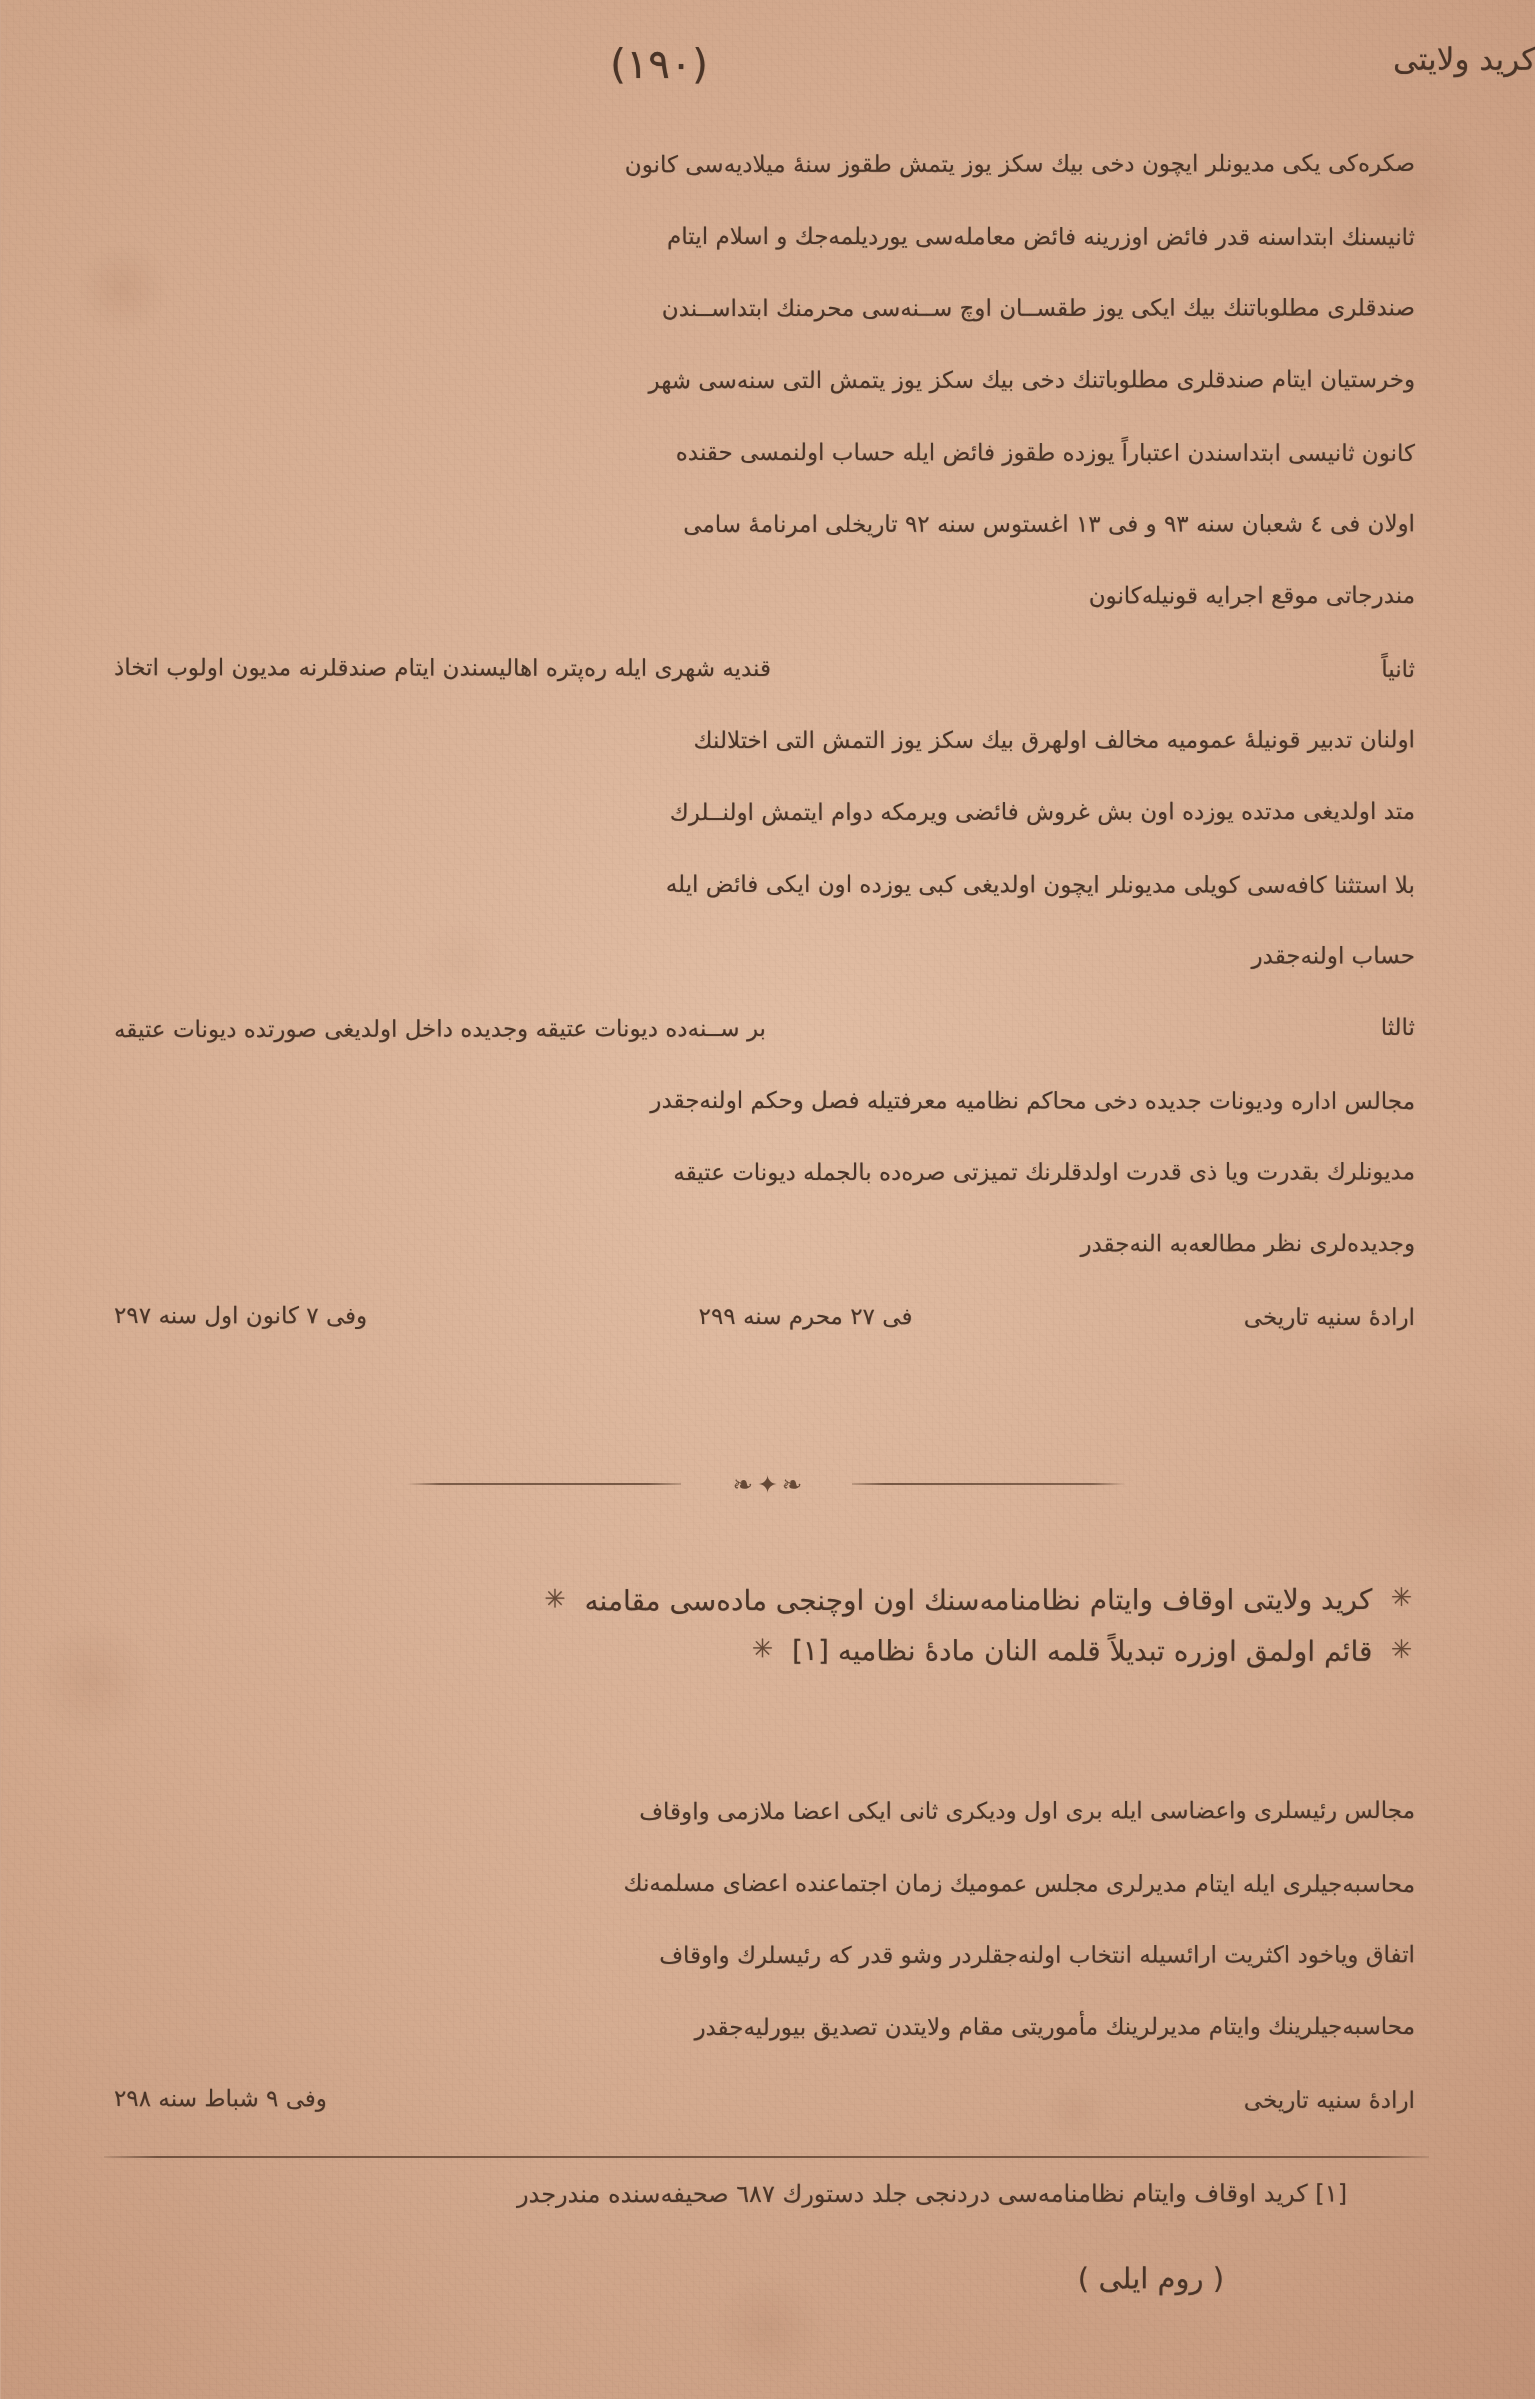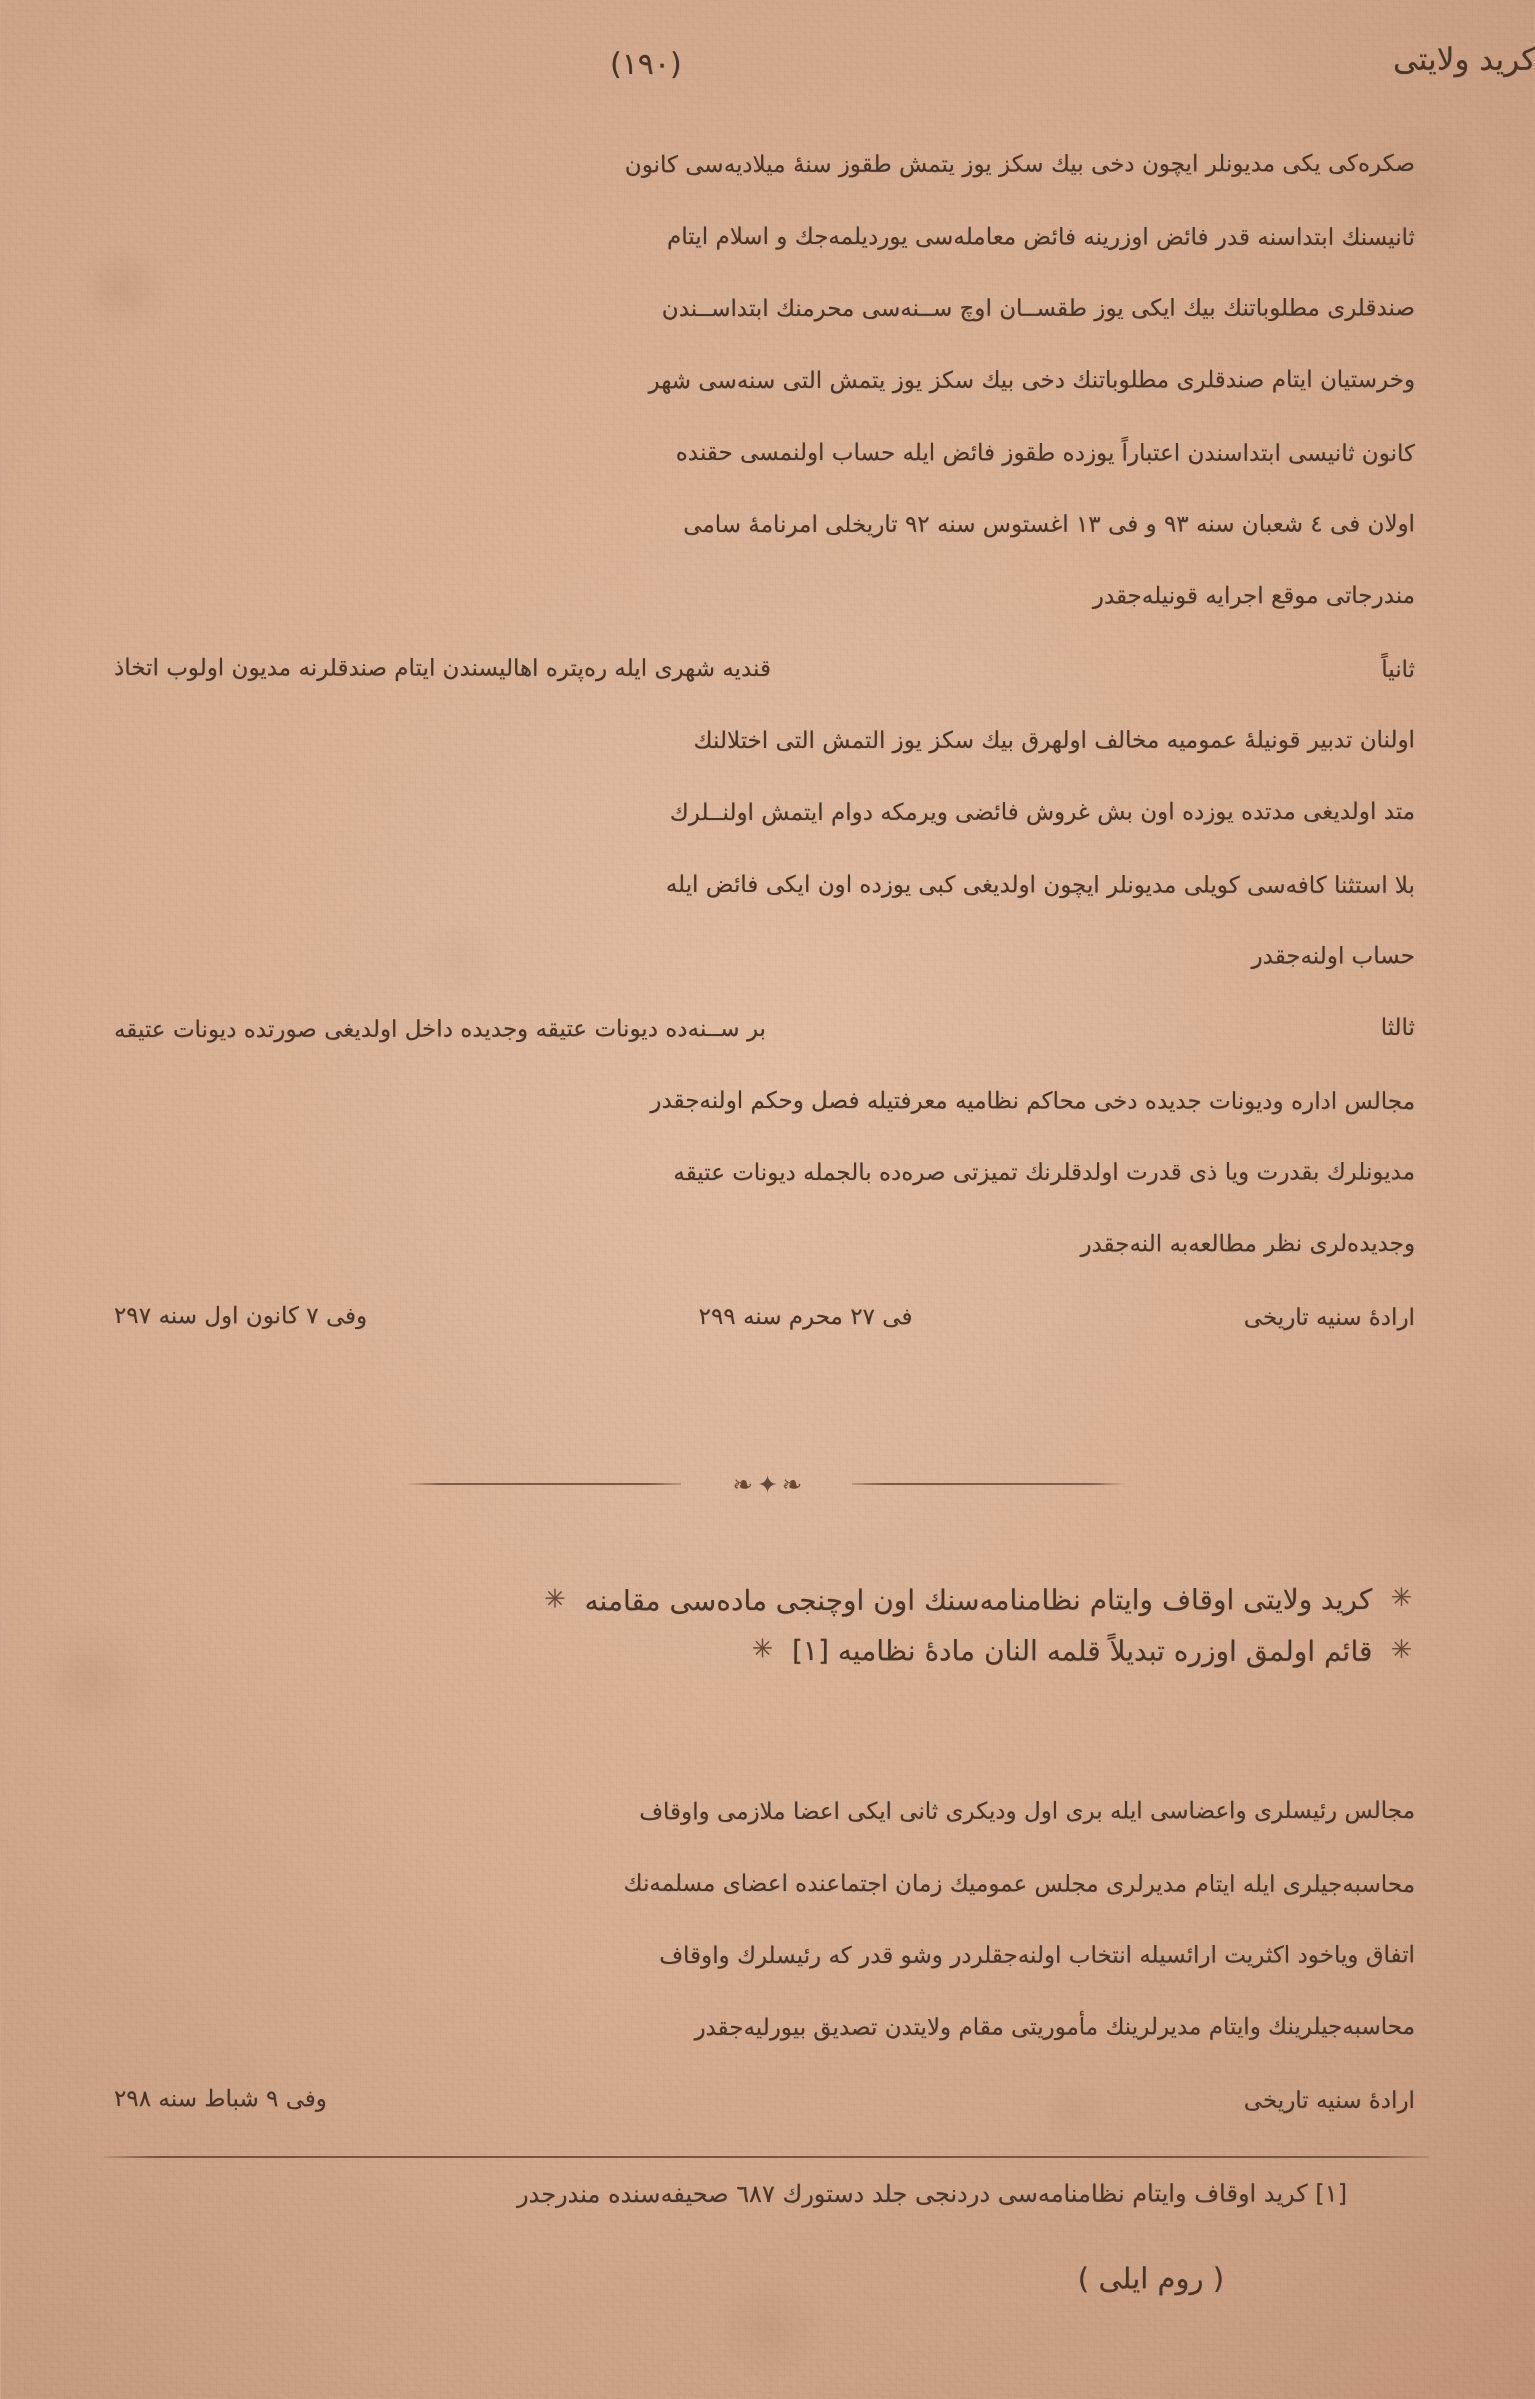--- a/index.html
+++ b/index.html
@@ -67,22 +67,21 @@
   .header{
     position:absolute;top:34px;left:0;right:0;height:57px;
   }
   .hdr-title{
     position:absolute;top:7.6px;left:0;right:0;
     text-align:center;
     font-size:31px;line-height:1.2;
   }
   .hdr-page{
     position:absolute;top:5.7px;left:610px;
-    font-size:30px;
-    margin-top:6px;
+    font-size:41px;
   }
 
   
   .block{
     position:absolute;
     font-size:23px;
     line-height:72px;
     margin-top:24px;
   }
   .b1{ top:104px; right:121px; left:114px; }
@@ -181,21 +180,21 @@
     <span class="stretch w1">
       <span>وخرستيان ايتام صندقلرى مطلوباتنك دخى بيك سكز يوز يتمش التى سنه‌سى شهر</span>
     </span>
     <span class="stretch w2">
       <span>كانون ثانيسى ابتداسندن اعتباراً يوزده طقوز فائض ايله حساب اولنمسى حقنده</span>
     </span>
     <span class="stretch w3">
       <span>اولان فى ٤ شعبان سنه ٩٣ و فى ١٣ اغستوس سنه ٩٢ تاريخلى امرنامهٔ سامى</span>
     </span>
     <span class="line-center w1">
-      <span>مندرجاتى موقع اجرايه قونيله‌جقدر</span>
+      <span>مندرجاتى موقع اجرايه قونيله‌كانون</span>
     </span>
 
     <span class="stretch w2">
       <span>ثانياً</span>
       <span>قنديه شهرى ايله ره‌پتره اهاليسندن ايتام صندقلرنه مديون اولوب اتخاذ</span>
     </span>
     <span class="stretch w3">
       <span>اولنان تدبير قونيلهٔ عموميه مخالف اولهرق بيك سكز يوز التمش التى اختلالنك</span>
     </span>
     <span class="stretch w1">

